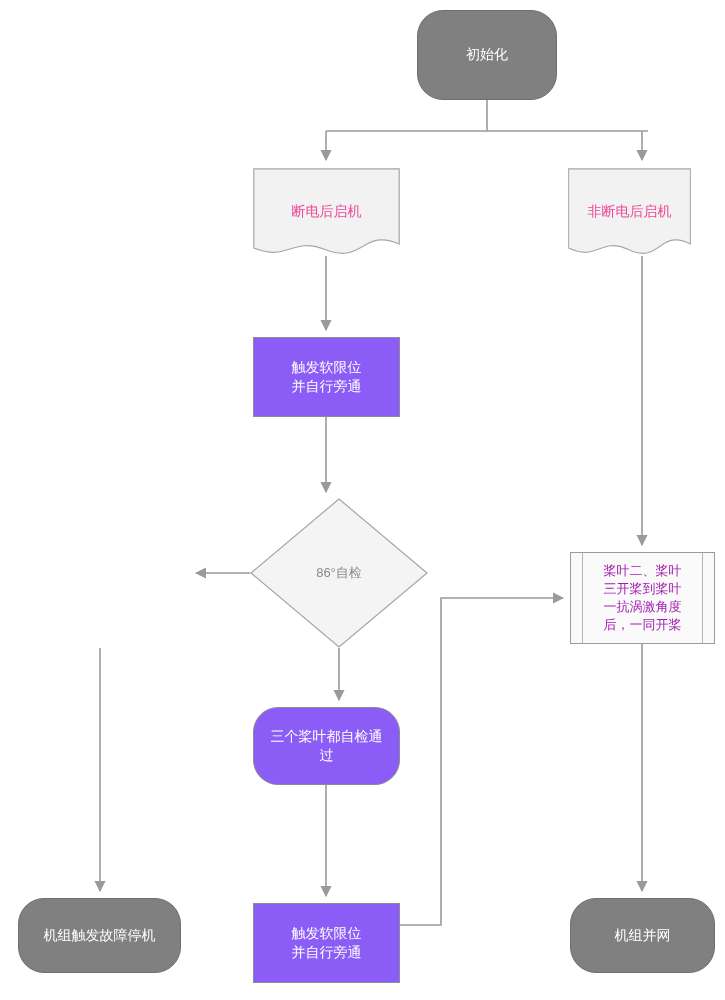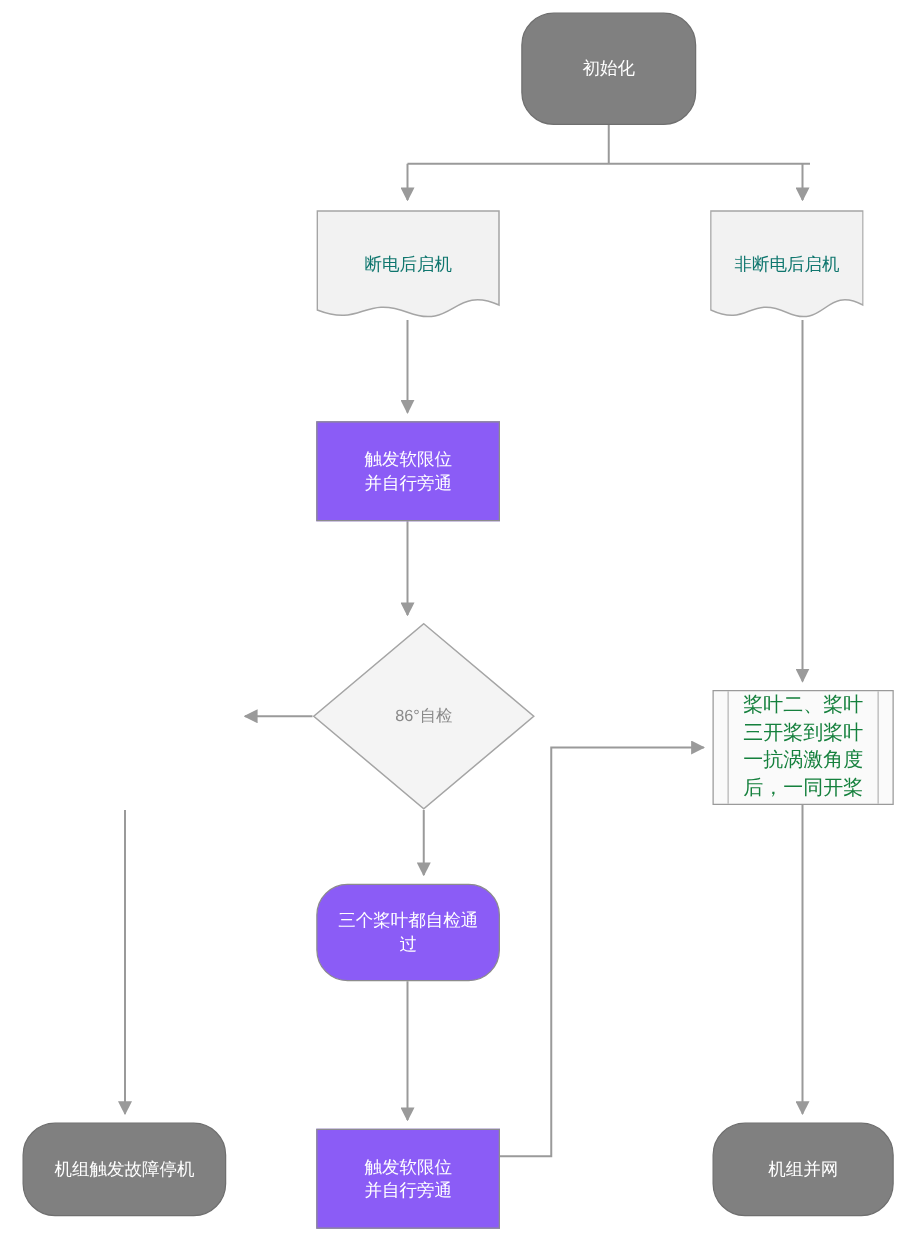--- a/index.html
+++ b/index.html
@@ -49,21 +49,21 @@
   
   .n-process {
     background: #8b5cf6;
     border: 1px solid #8c8c8c;
     color: #ffffff;
     font-size: 14px;
   }
   
   .n-document {
     background: transparent;
-    color: #0f766e;
+    color: #ec4899;
     font-size: 14px;
   }
   .n-document .doc-svg {
     position: absolute;
     left: 0;
     top: 0;
     width: 100%;
     height: 100%;
   }
   .n-document .label {
@@ -84,22 +84,22 @@
     height: 100%;
   }
   .n-decision .label {
     position: relative;
     z-index: 2;
   }
   
   .n-predefined {
     background: #fafafa;
     border: 1px solid #9a9a9a;
-    color: #15803d;
-    font-size: 16px;
+    color: #a21caf;
+    font-size: 13px;
   }
   .n-predefined::before,
   .n-predefined::after {
     content: "";
     position: absolute;
     top: 0;
     bottom: 0;
     width: 1px;
     background: #b5b5b5;
   }
@@ -183,21 +183,21 @@
 三开桨到桨叶
 一抗涡激角度
 后，一同开桨</span>
   </div>
 
   <div class="node n-process" style="left:253px; top:707px; width:147px; height:78px;border-radius:25px;">
     <span class="label">三个桨叶都自检通
 过</span>
   </div>
 
-  <div class="node n-terminal" style="left:18px; top:898px; width:163px; height:75px;">
+  <div class="node n-terminal" style="left:18px; top:898px; width:163px; height:75px;font-family:Liberation Serif, serif;">
     <span class="label">机组触发故障停机</span>
   </div>
 
   <div class="node n-process" style="left:253px; top:903px; width:147px; height:80px;">
     <span class="label">触发软限位
 并自行旁通</span>
   </div>
 
   <div class="node n-terminal" style="left:570px; top:898px; width:145px; height:75px;text-align:center;">
     <span class="label">机组并网</span>

